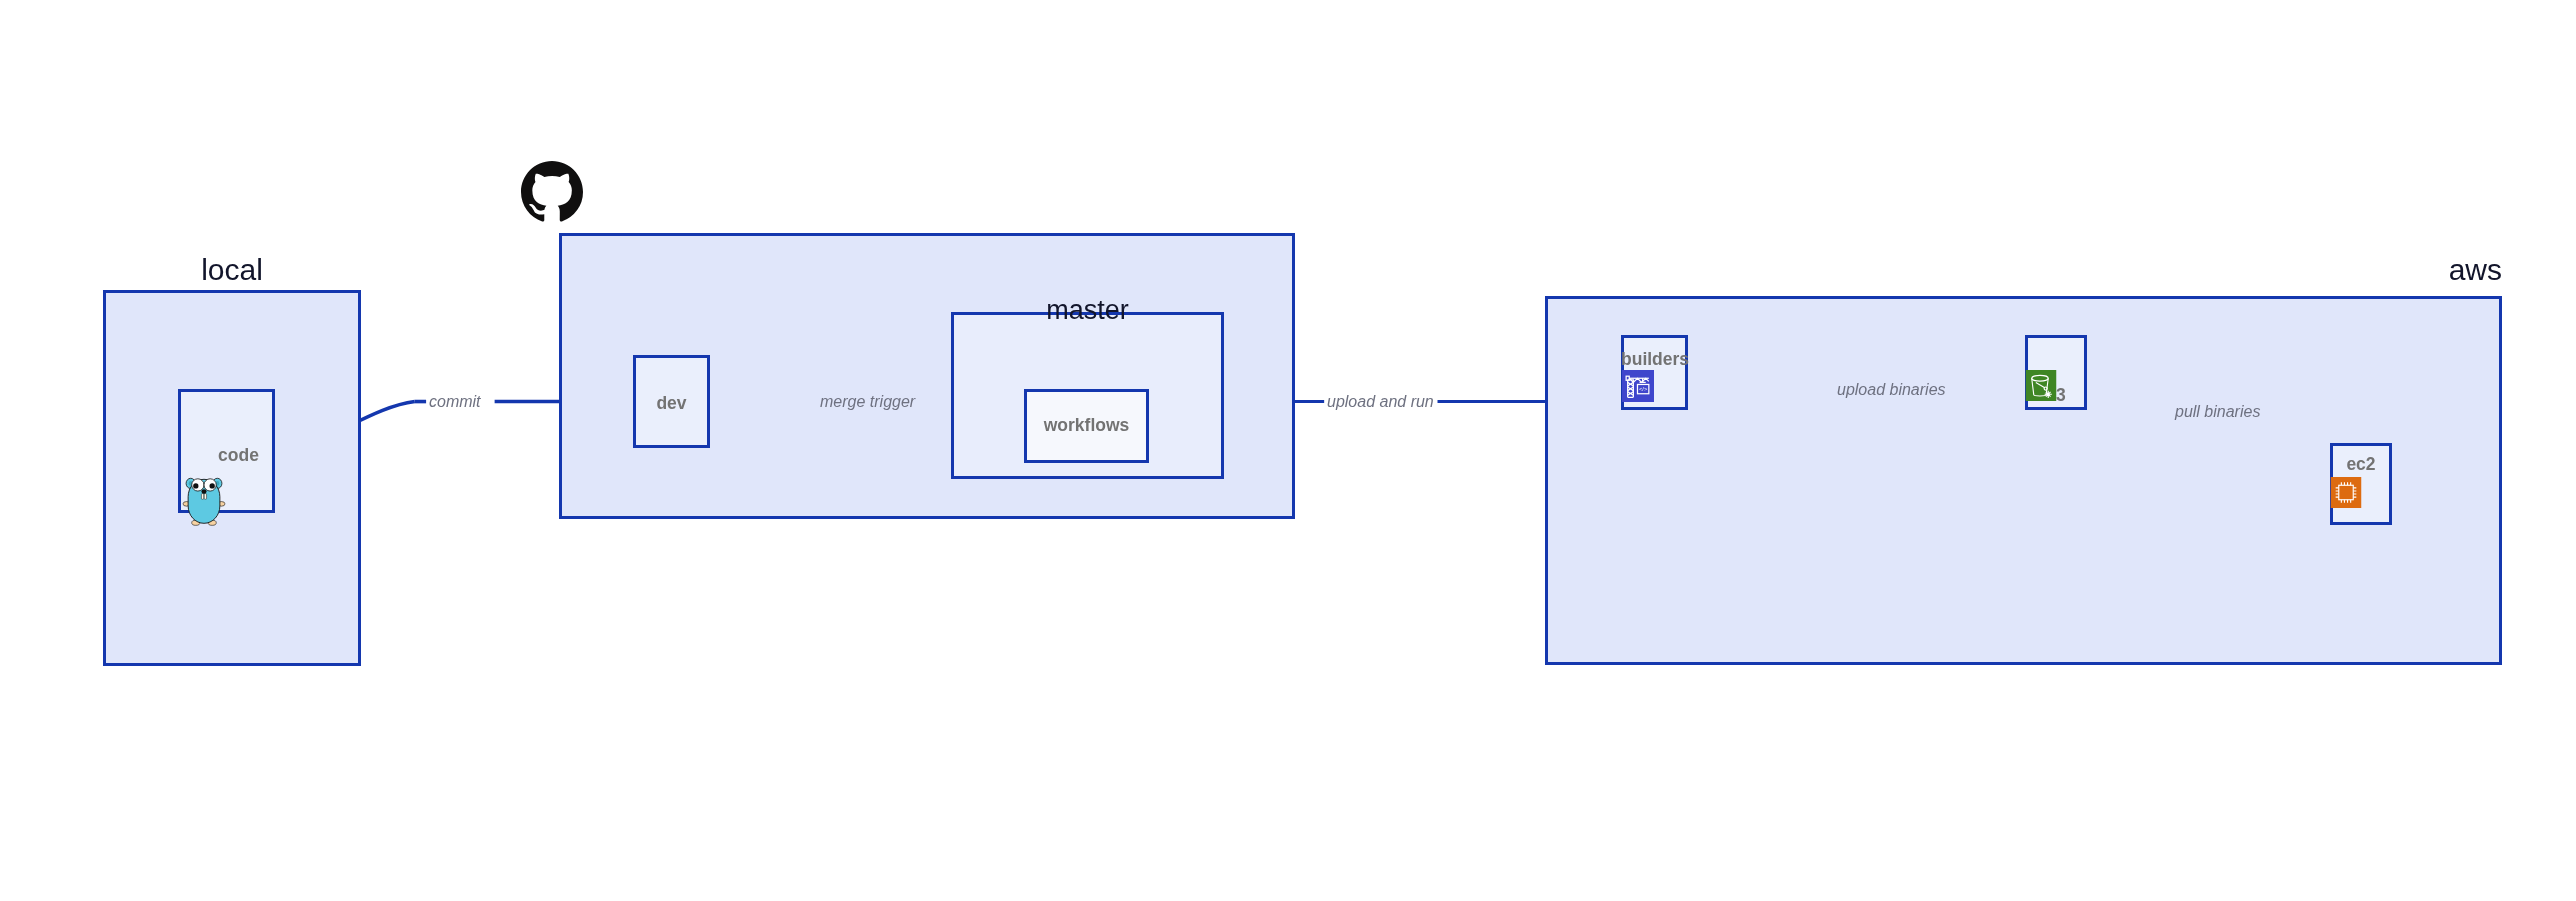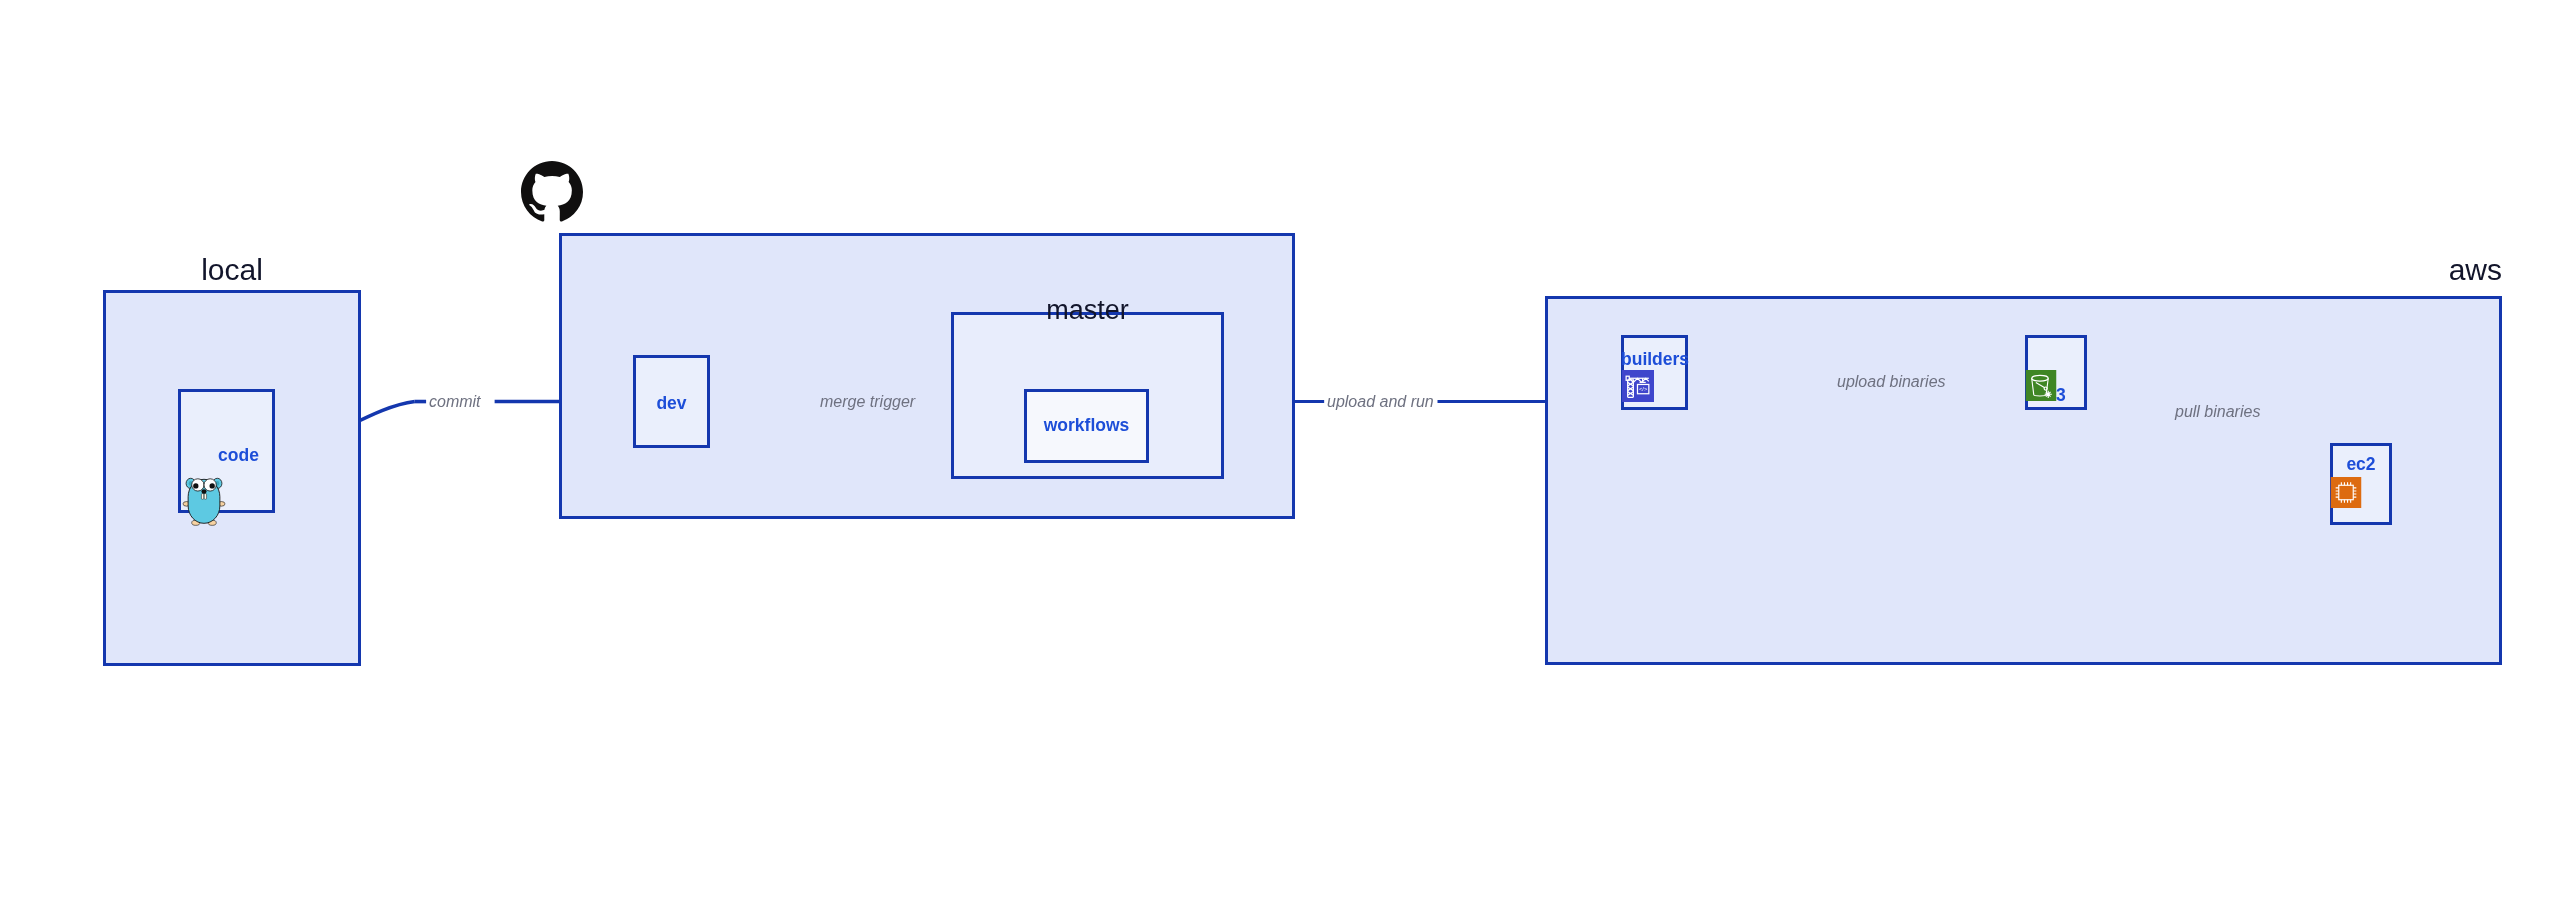--- a/index.html
+++ b/index.html
@@ -50,21 +50,21 @@
     background: #eaeffc;
   }
   .node.white {
     background: #f6f8fd;
   }
   .node-label {
     position: absolute;
     left: 0;
     width: 100%;
     text-align: center;
-    color: #1d4ed8;
+    color: #737373;
     font-size: 17.5px;
     font-weight: bold;
     line-height: 1;
     white-space: nowrap;
   }
   .node-icon {
     position: absolute;
     left: 50%;
     transform: translateX(-50%);
   }
@@ -238,18 +238,18 @@
         <path d="M21 44 L21 50 M27 44 L27 50 M33 44 L33 50 M39 44 L39 50"></path>
         <path d="M16 21 L10 21 M16 27 L10 27 M16 33 L10 33 M16 39 L10 39"></path>
         <path d="M44 21 L50 21 M44 27 L50 27 M44 33 L50 33 M44 39 L50 39"></path>
       </g>
     </svg>
   </div>
 
   <div class="edge-label" style="left:429px; top:394px;">commit</div>
   <div class="edge-label" style="left:820px; top:394px;">merge trigger</div>
   <div class="edge-label" style="left:1327px; top:394px;">upload and run</div>
-  <div class="edge-label" style="left:1837px; top:374px;">upload binaries</div>
+  <div class="edge-label" style="left:1837px; top:382px;">upload binaries</div>
   <div class="edge-label" style="left:2175px; top:404px;">pull binaries</div>
 
 
 </div>
 
 
 </body></html>

